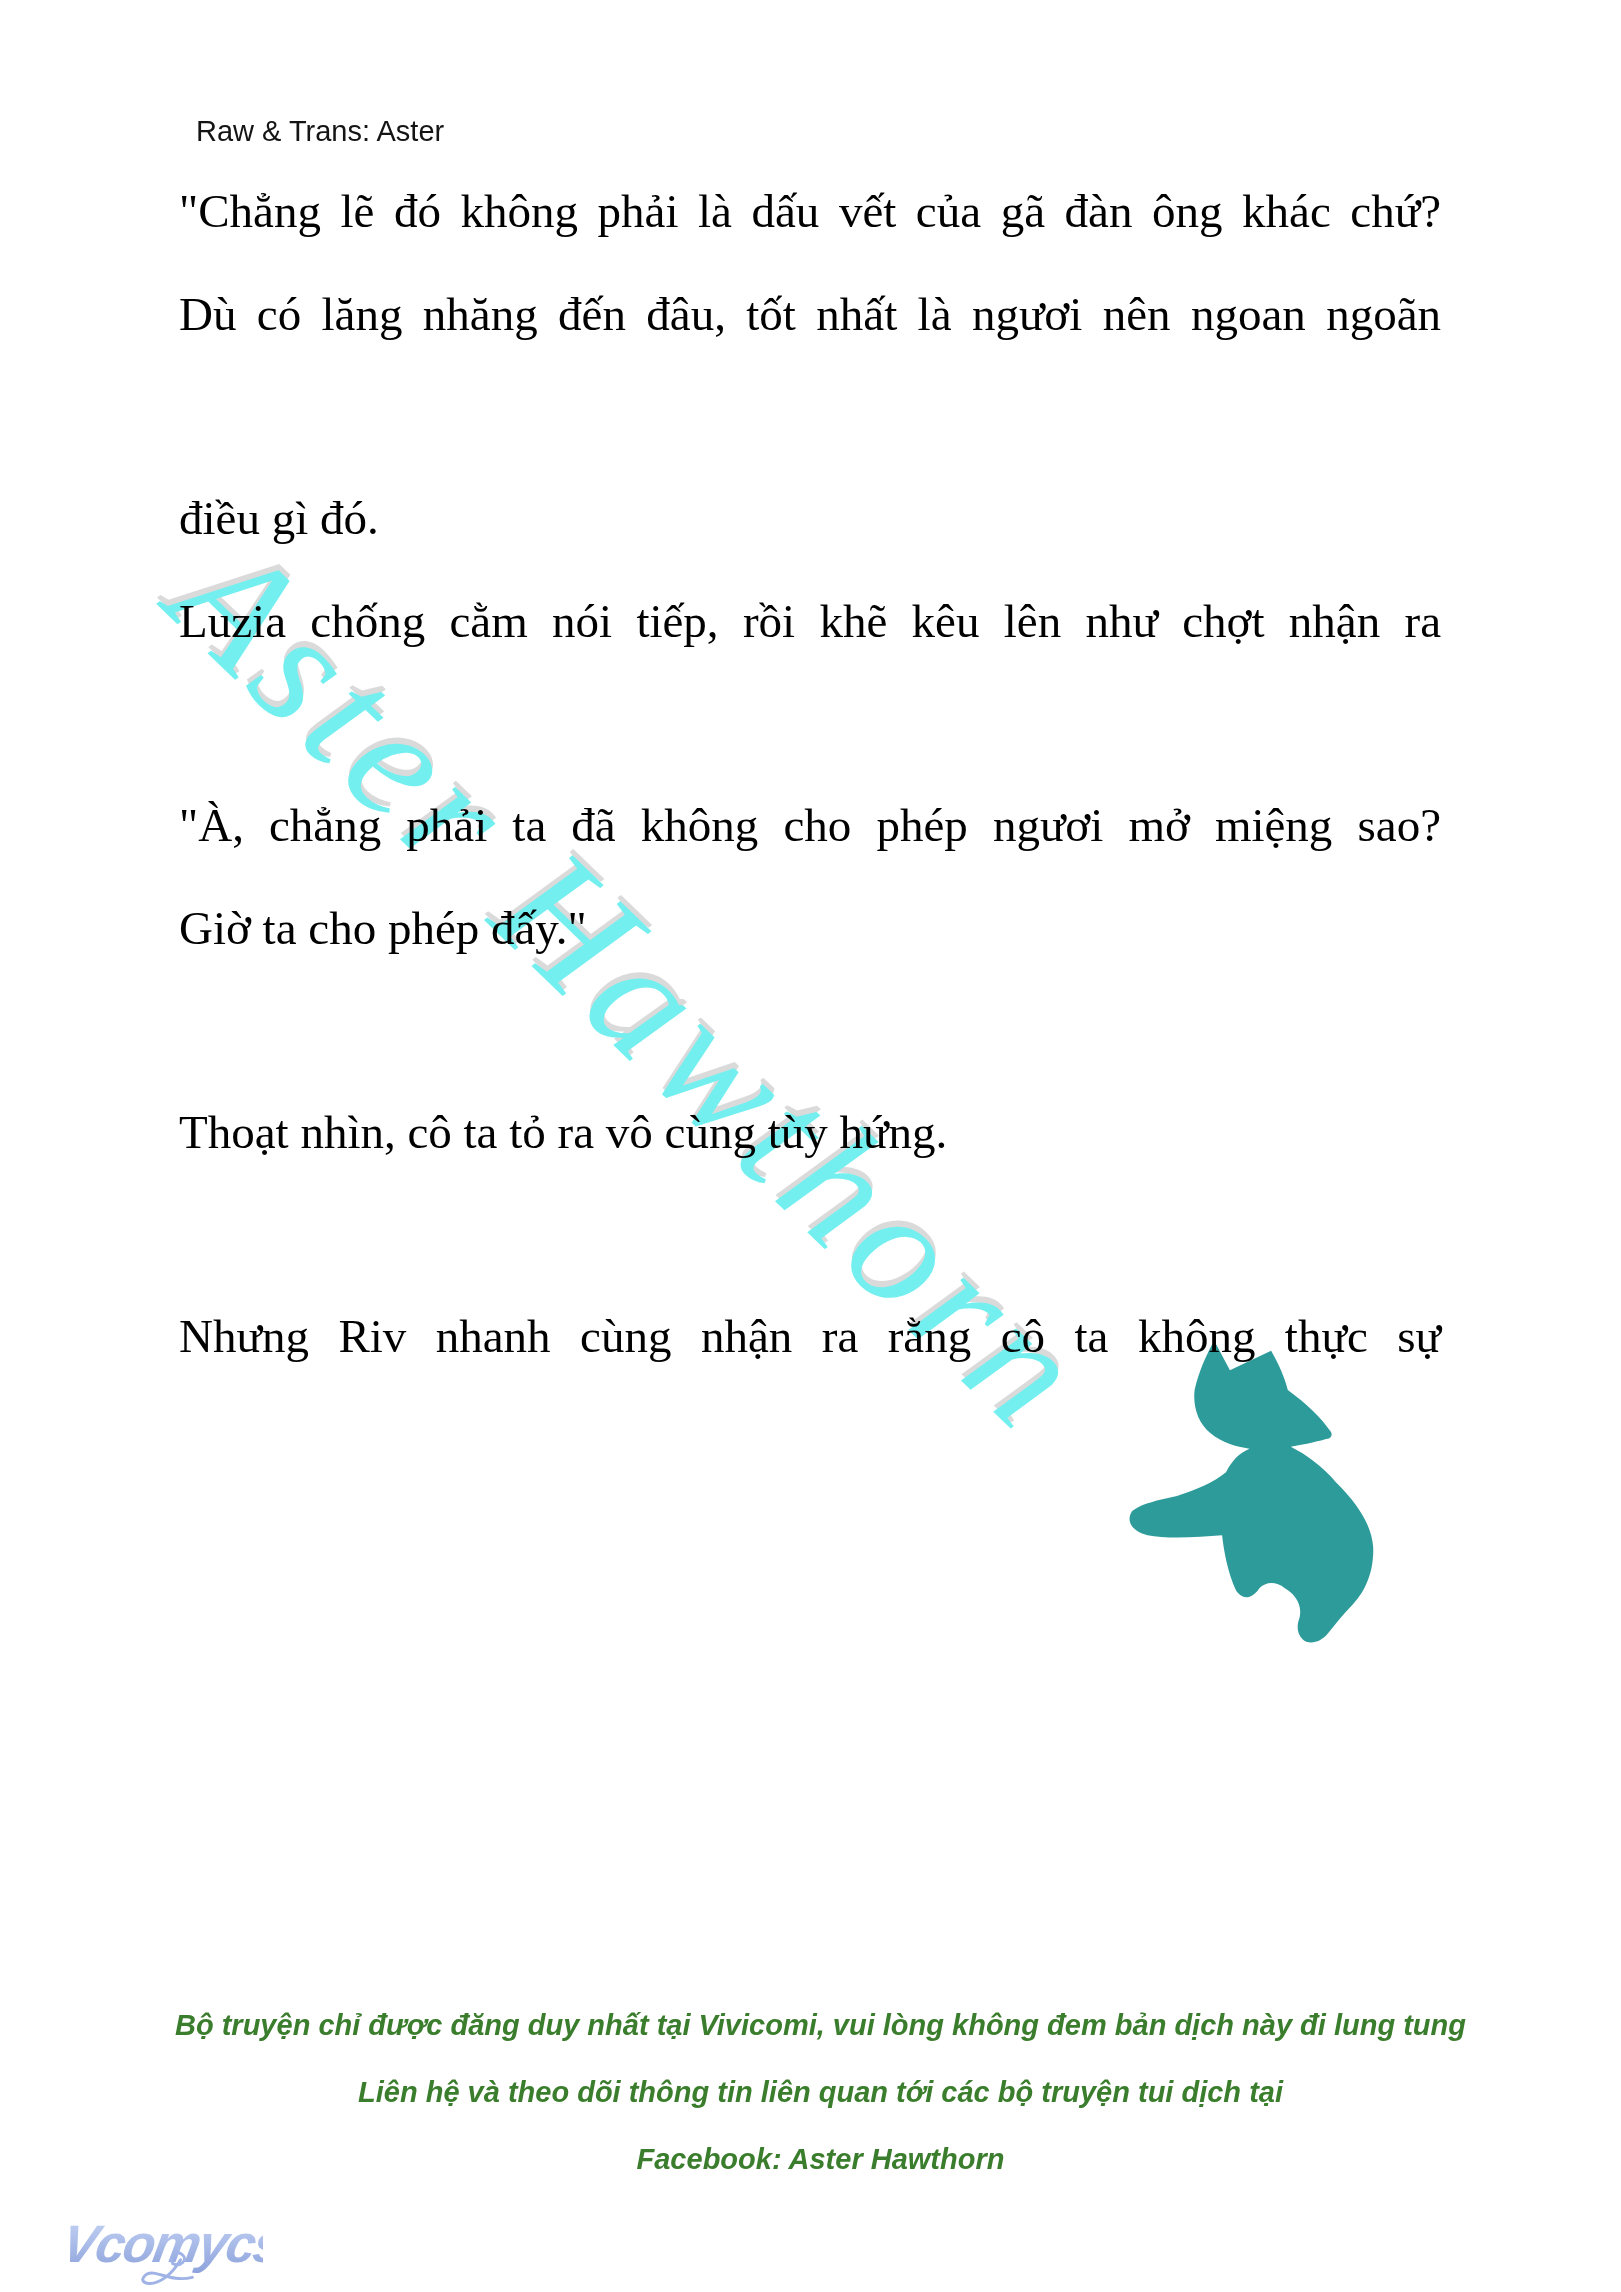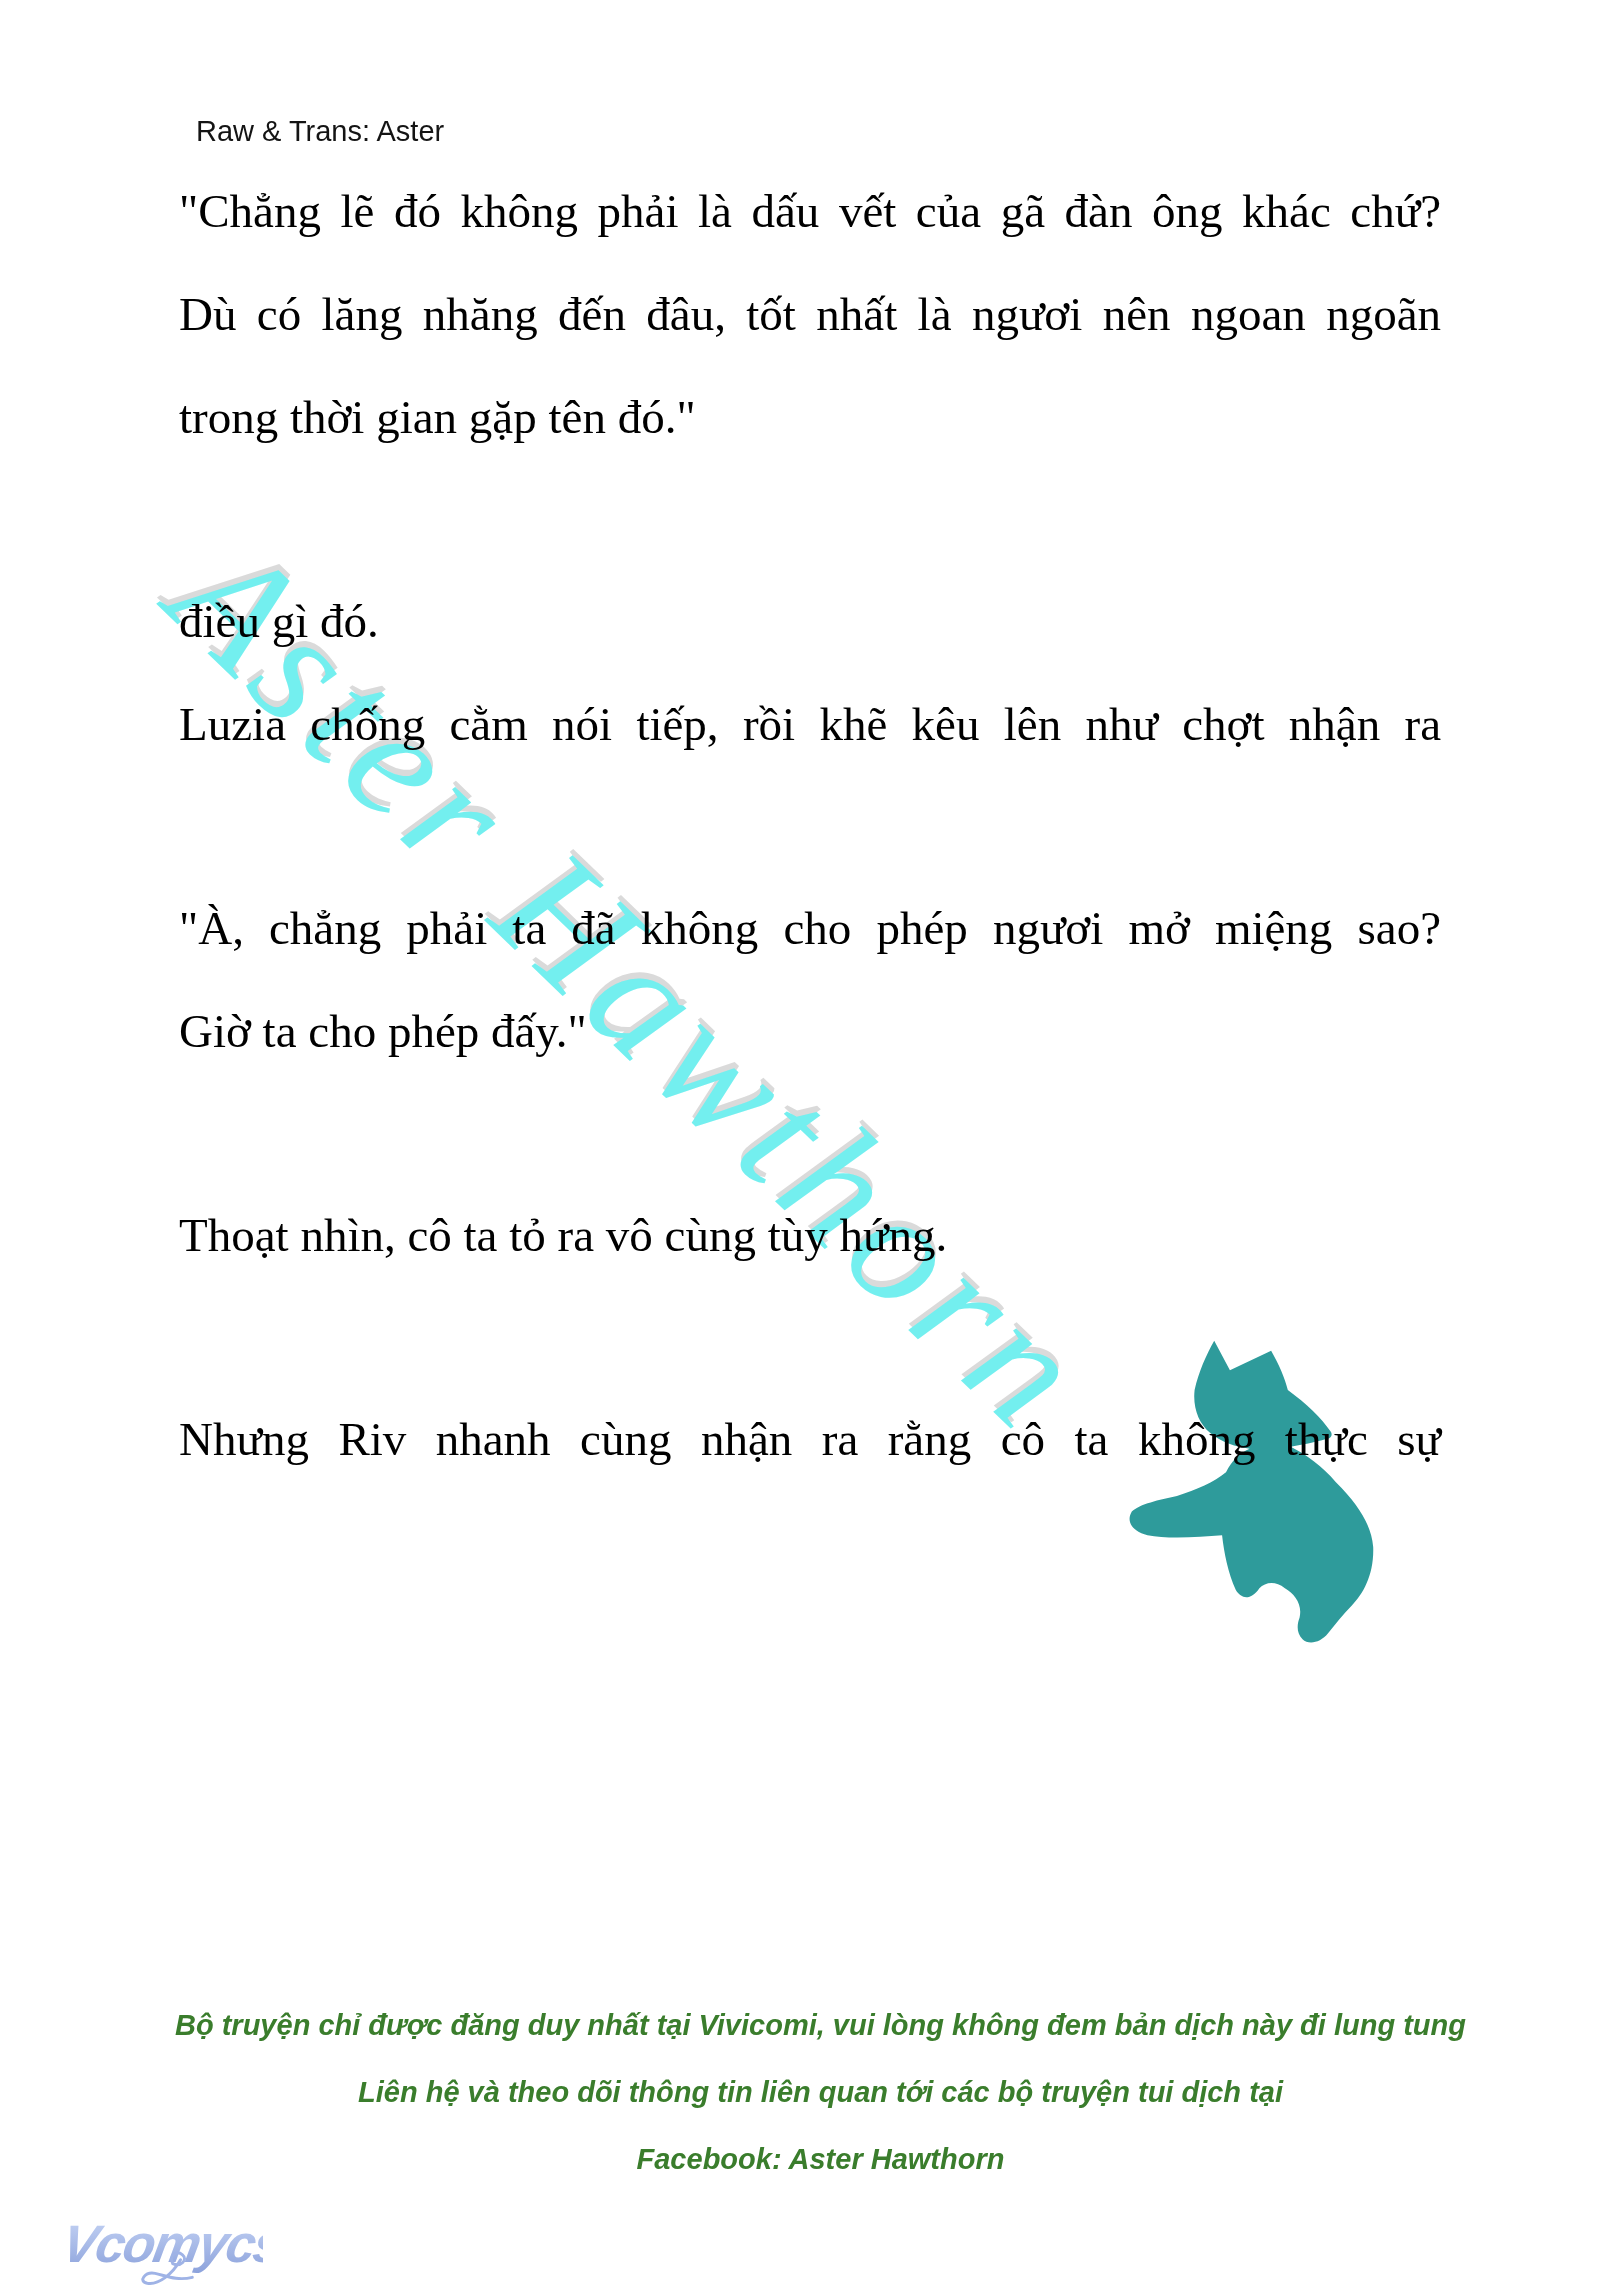--- a/index.html
+++ b/index.html
@@ -65,21 +65,20 @@
              C114,130 122,122 132,118
              C118,116 104,112 92,102
              C80,92 74,76 76,58
              C80,40 88,22 96,8 Z"></path>
   </svg>
 
   <div class="bodytext">
     <div class="para">
       <div class="line j">"Chẳng lẽ đó không phải là dấu vết của gã đàn ông khác chứ?</div>
       <div class="line j">Dù có lăng nhăng đến đâu, tốt nhất là ngươi nên ngoan ngoãn</div>
-      <div class="line">trong thời gian gặp tên đó."</div>
     </div>
     <div class="para">
       <div class="line">điều gì đó.</div>
       <div class="line j">Luzia chống cằm nói tiếp, rồi khẽ kêu lên như chợt nhận ra</div>
     </div>
     <div class="para">
       <div class="line j">"À, chẳng phải ta đã không cho phép ngươi mở miệng sao?</div>
       <div class="line">Giờ ta cho phép đấy."</div>
     </div>
     <div class="para">

